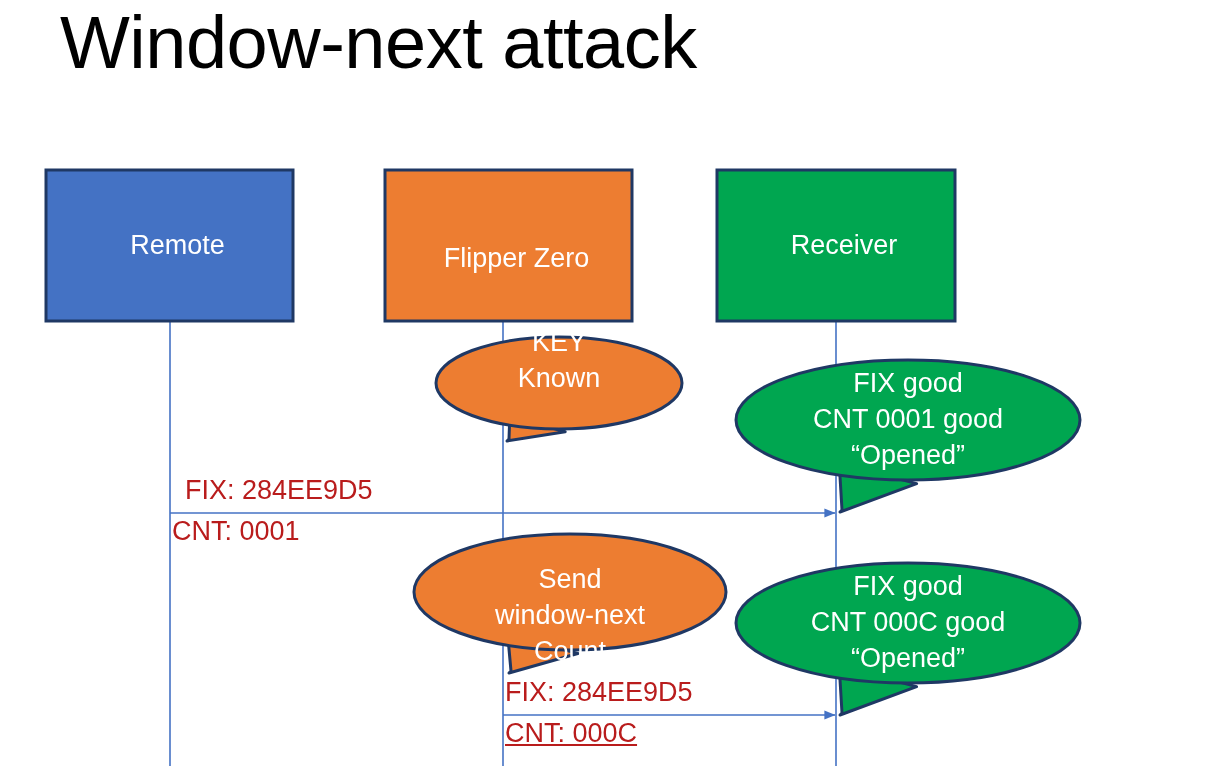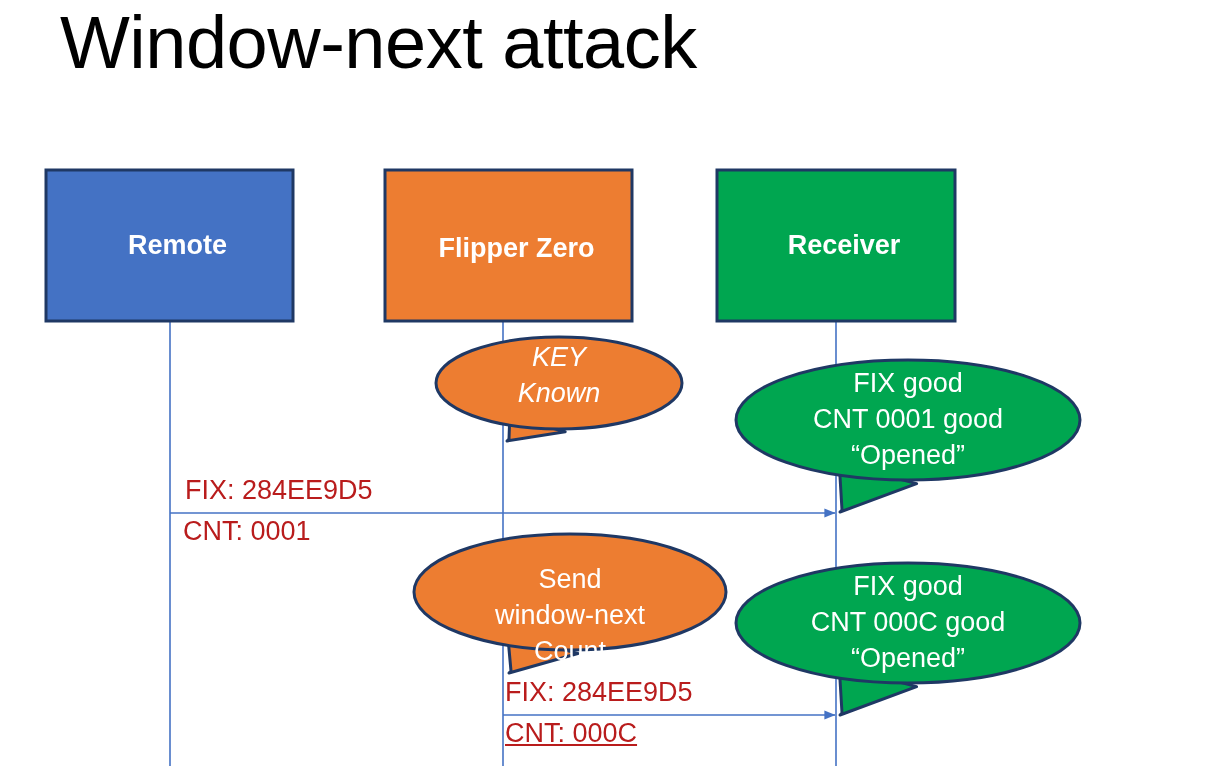--- a/index.html
+++ b/index.html
@@ -39,21 +39,21 @@
     position: absolute;
     box-sizing: border-box;
     border: 3px solid #1F3864;
     display: flex;
     align-items: center;
     justify-content: center;
   }
   .actor-label {
     color: #ffffff;
     font-size: 27px;
-    font-weight: 700;
+    font-weight: 400;
     text-align: center;
     line-height: 1.2;
     margin-left: 16px;
   }
   .bubble-text {
     position: absolute;
     color: #ffffff;
     font-size: 27px;
     text-align: center;
     line-height: 1.33;
@@ -104,40 +104,40 @@
         <ellipse cx="908" cy="623" rx="172" ry="60" fill="#00A650" stroke="#1F3864" stroke-width="3"></ellipse>
       </g>
   </svg>
 
   <div class="slide-title">Window-next attack</div>
 
   <div id="actor-labels">
       <div class="actor-box" style="left: 46px; top: 170px; width: 247px; height: 151px; border: none;">
         <span class="actor-label">Remote</span>
       </div>
-      <div class="actor-box" style="left: 385px; top: 160px; width: 247px; height: 176px; border: none;">
+      <div class="actor-box" style="left: 385px; top: 170px; width: 247px; height: 176px; border: none;">
         <span class="actor-label">Flipper Zero</span>
       </div>
       <div class="actor-box" style="left: 717px; top: 170px; width: 238px; height: 151px; border: none;">
         <span class="actor-label">Receiver</span>
       </div>
     </div>
   <div id="callout-labels">
-      <div class="bubble-text" style="left: 445px; top: 340px; width: 228px; font-style: italic;">KEY
+      <div class="bubble-text" style="left: 445px; top: 325px; width: 228px;">KEY
 Known</div>
       <div class="bubble-text" style="left: 744px; top: 366px; width: 328px;">FIX good
 CNT 0001 good
 “Opened”</div>
       <div class="bubble-text" style="left: 448px; top: 535px; width: 244px; margin-top: 27px;">Send
 window-next
 Count</div>
       <div class="bubble-text" style="left: 744px; top: 569px; width: 328px;">FIX good
 CNT 000C good
 “Opened”</div>
     </div>
   <div id="message-labels">
       <div class="msg-label" style="left: 185px; top: 475px;">FIX: 284EE9D5</div>
-      <div class="msg-label" style="left: 183px; top: 516px;">CNT: 0001</div>
+      <div class="msg-label" style="left: 172px; top: 516px;">CNT: 0001</div>
       <div class="msg-label" style="left: 505px; top: 677px;">FIX: 284EE9D5</div>
       <div class="msg-label" style="left: 505px; top: 718px; text-decoration: underline;">CNT: 000C</div>
     </div>
 
 </div>
 
 </body></html>

